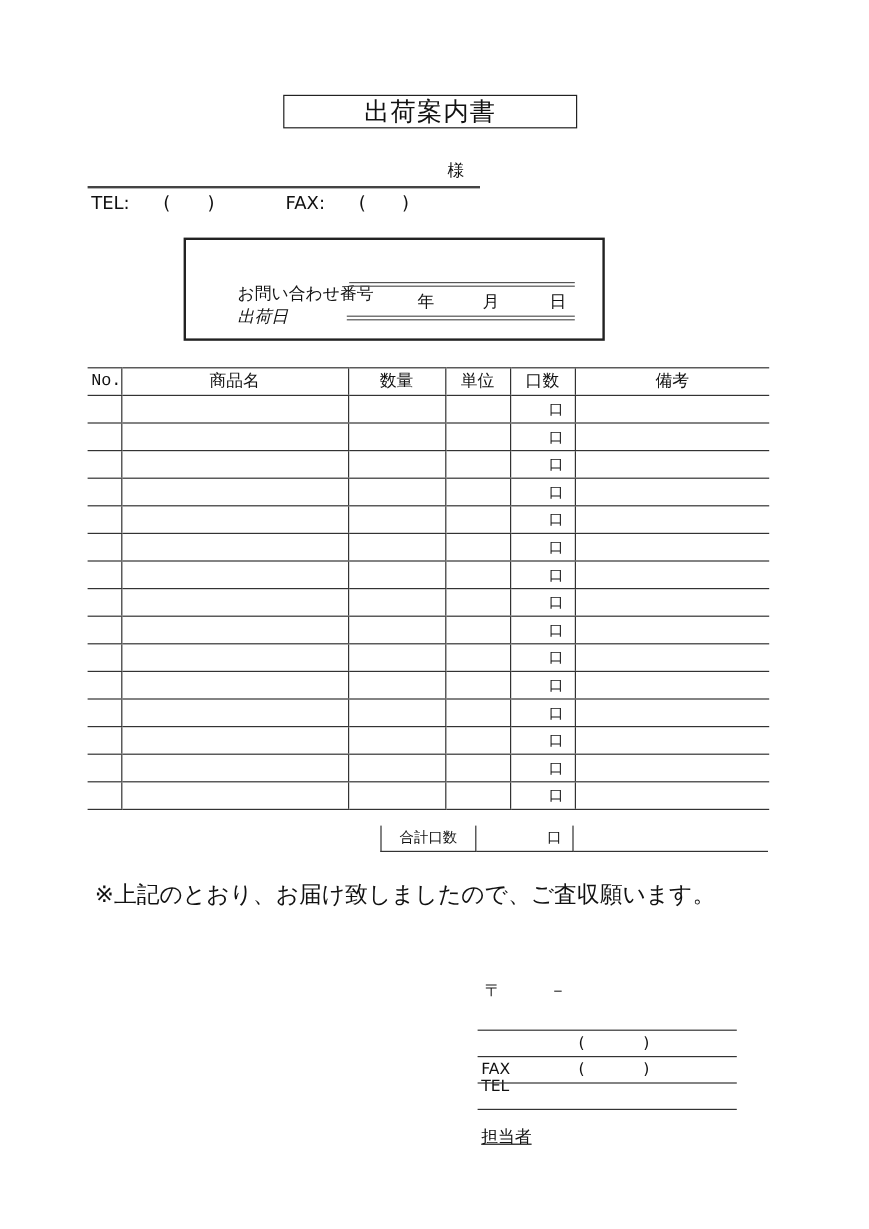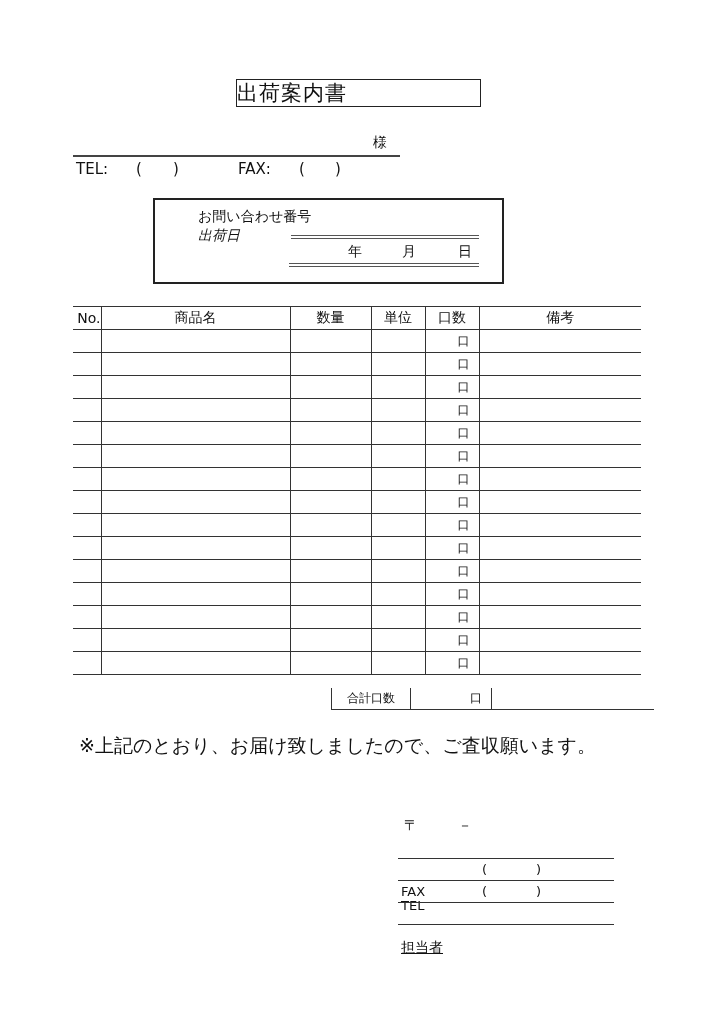--- a/index.html
+++ b/index.html
@@ -1,34 +1,34 @@
 <!DOCTYPE html>
 <html><head>
 <meta charset="utf-8">
 <style>
   html, body { margin:0; padding:0; background:#ffffff; }
   body { width:724px; height:1024px; position:relative; overflow:hidden;
          font-family:"DejaVu Sans","Liberation Sans",sans-serif; color:#111; }
   .abs { position:absolute; }
   .title-box { left:236px; top:79px; width:243px; height:26px; border:1.5px solid #222;
-               display:flex; align-items:center; justify-content:flex-start; font-size:21px; letter-spacing:1px; }
+               display:flex; align-items:center; justify-content:center; font-size:21px; letter-spacing:1px; }
   .sama { left:373px; top:134px; font-size:14px; }
   .sama-line { left:73px; top:155px; width:327px; height:0; border-top:2px solid #444; }
   .tel-row { top:160px; font-size:15px; }
   .info-box { left:153px; top:198px; width:351px; height:86px; border:2.5px solid #222; box-sizing:border-box; }
-  .info-label { font-size:14px; }
+  .info-label { font-size:14px;margin-top:28px; }
   .dbl-line { height:2px; border-top:1.5px solid #555; border-bottom:1.5px solid #555; }
   .ymd { font-size:14px; }
   table.items { position:absolute; left:73px; top:306px; width:568px; border-collapse:collapse; table-layout:fixed; }
   table.items th, table.items td { height:22px; padding:0; border-bottom:1.5px solid #333; border-left:1.5px solid #333; font-weight:normal; }
   table.items tr:first-child th { border-top:1.5px solid #333; font-size:14px; }
   table.items th:first-child, table.items td:first-child { border-left:none; }
-  table.items th.no { font-size:11px; text-align:right; padding-left:3px; }
+  table.items th.no { font-size:11px; text-align:right; padding-left:3px;font-family:Liberation Mono, monospace; }
   table.items td.ku { text-align:right; padding-right:9px; font-size:12px; }
-  .total-row { position:absolute; left:331px; top:688px; height:22px; display:flex; }
+  .total-row { position:absolute; left:317px; top:688px; height:22px; display:flex; }
   .total-label { width:80px; border-left:1.5px solid #333; border-right:1.5px solid #333; border-bottom:1.5px solid #333;
                  display:flex; align-items:center; justify-content:center; font-size:12px; box-sizing:border-box; }
   .total-val { width:81px; border-right:1.5px solid #333; border-bottom:1.5px solid #333; box-sizing:border-box;
                display:flex; align-items:center; justify-content:flex-end; padding-right:9px; font-size:12px; }
   .total-rest { width:162px; border-bottom:1.5px solid #333; box-sizing:border-box; }
   .notice { left:79px; top:733px; font-size:19px; }
   .postal { left:404px; top:817px; font-size:14px; }
   .sig-line { left:398px; width:216px; height:0; border-top:1.5px solid #333; }
   .sig-text { left:401px; font-size:13px; }
 </style>

